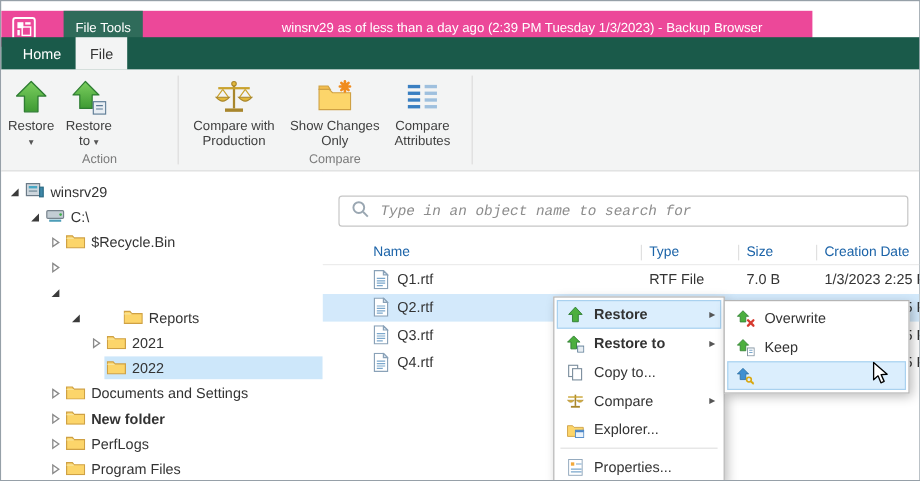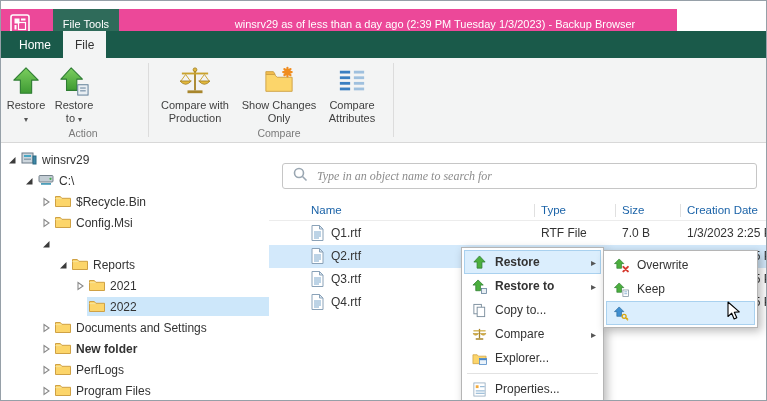--- a/index.html
+++ b/index.html
@@ -35,21 +35,21 @@
   .tree{position:absolute;left:0;top:142px;width:268px;height:259px;background:#fff;padding-top:6px;overflow:hidden}
   .titem{display:flex;align-items:center;height:21px;font-size:12px;color:#333;white-space:nowrap}
   .texp{width:14px;flex:none;display:flex;justify-content:center;align-items:center}
   .tbody{display:flex;align-items:center;gap:5px;height:19px;flex:1;padding:0 4px 0 2px}
   .titem.sel .tbody{background:#cde7fa}
 
   
   .content{position:absolute;left:268px;top:142px;width:499px;height:259px;background:#fff}
   .searchbox{position:absolute;left:13px;top:20px;right:11px;height:26px;border:1px solid #c6c6c6;border-radius:3px;
              display:flex;align-items:center;padding:0 9px;gap:9px;background:#fff}
-  .sinput{border:none;outline:none;flex:1;font-size:12px;font-family:Liberation Serif, serif;color:#ef4444;background:transparent}
+  .sinput{border:none;outline:none;flex:1;font-size:12px;font-family:Liberation Mono, monospace;color:#ef4444;background:transparent}
   .sinput::placeholder{font-style:italic;color:#8c8c8c}
   .lheader{position:absolute;left:0;right:0;top:58px;height:20px;font-size:11.5px;color:#1b63a8;border-bottom:1px solid #ececec}
   .lheader span{position:absolute;top:3px;white-space:nowrap}
   .hsep{position:absolute;top:3px;width:1px;height:13px;background:#e0e0e0}
   .h-name{left:42px}.h-type{left:272px}.h-size{left:353px}.h-date{left:418px}
   .lrows{position:absolute;left:0;right:0;top:79px}
   .lrow{position:relative;height:23px;font-size:12px;color:#333}
   .lrow.sel{background:#d3e9fb}
   .cell{position:absolute;top:4px;white-space:nowrap}
   .c-icon{left:42px;top:3px}
@@ -226,36 +226,29 @@
             </svg></span>
           <span>$Recycle.Bin</span>
         </span>
       </div>
       <div class="titem" style="padding-left: 38px;">
         <span class="texp">
           <svg width="10" height="10">
             <path d="M3 1.5 L8 5 L3 8.5 Z" fill="none" stroke="#8a8a8a" stroke-width="1.1"></path>
           </svg>
         </span>
-        <span class="tbody">
-          <span><svg width="16" height="13" viewBox="0 0 16 13">
-              <path d="M.5 12.5v-10h4.8l1.5 1.8h8.7v8.2z" fill="#fcd56a" stroke="#cfa144"></path>
-              <path d="M.5 4.6h6" stroke="#f7e49b"></path>
-            </svg></span>
-          <span>Config.Msi</span>
-        </span>
       </div>
       <div class="titem" style="padding-left: 38px;">
         <span class="texp">
           <svg width="10" height="10">
             <path d="M8.5 2 V8.5 H2 Z" fill="#3b3b3b"></path>
           </svg>
         </span>
       </div>
-      <div class="titem" style="padding-left: 55px;">
+      <div class="titem" style="padding-left: 55px; gap: 31px;">
         <span class="texp">
           <svg width="10" height="10">
             <path d="M8.5 2 V8.5 H2 Z" fill="#3b3b3b"></path>
           </svg>
         </span>
         <span class="tbody">
           <span><svg width="16" height="13" viewBox="0 0 16 13">
               <path d="M.5 12.5v-10h4.8l1.5 1.8h8.7v8.2z" fill="#fcd56a" stroke="#cfa144"></path>
               <path d="M.5 4.6h6" stroke="#f7e49b"></path>
             </svg></span>

